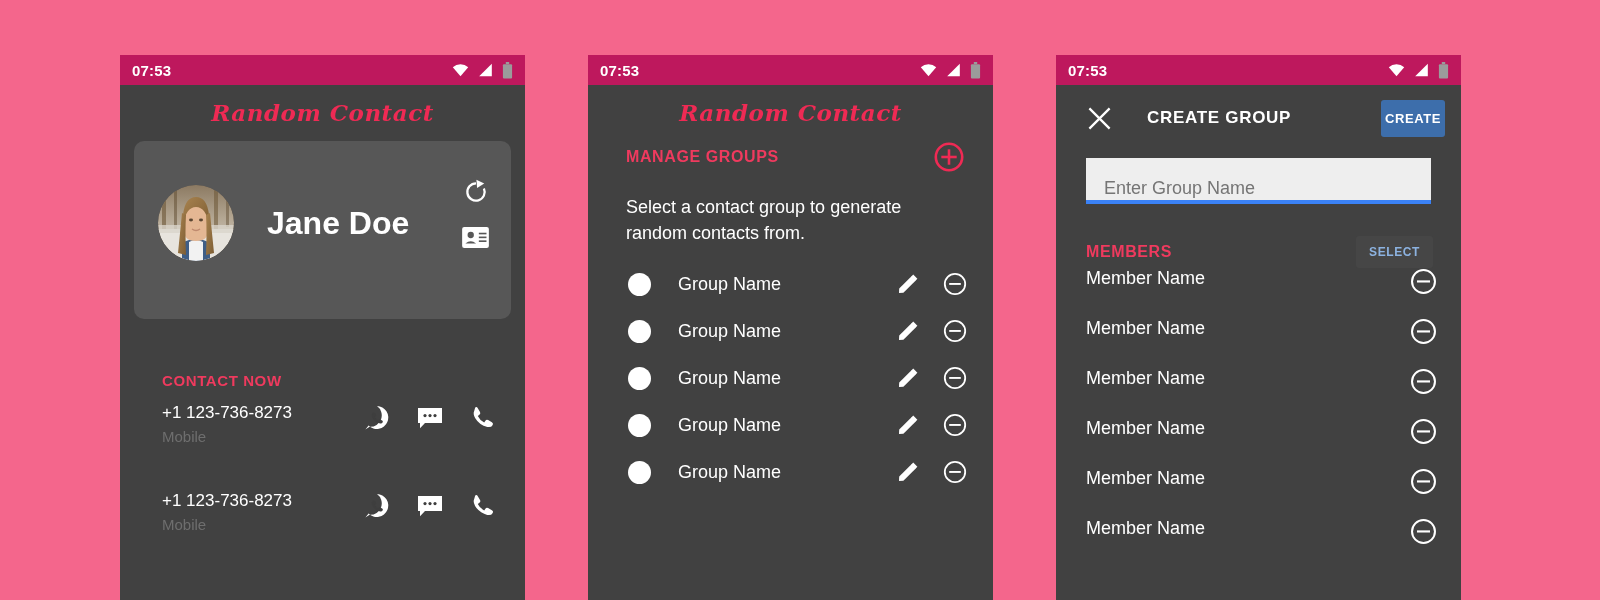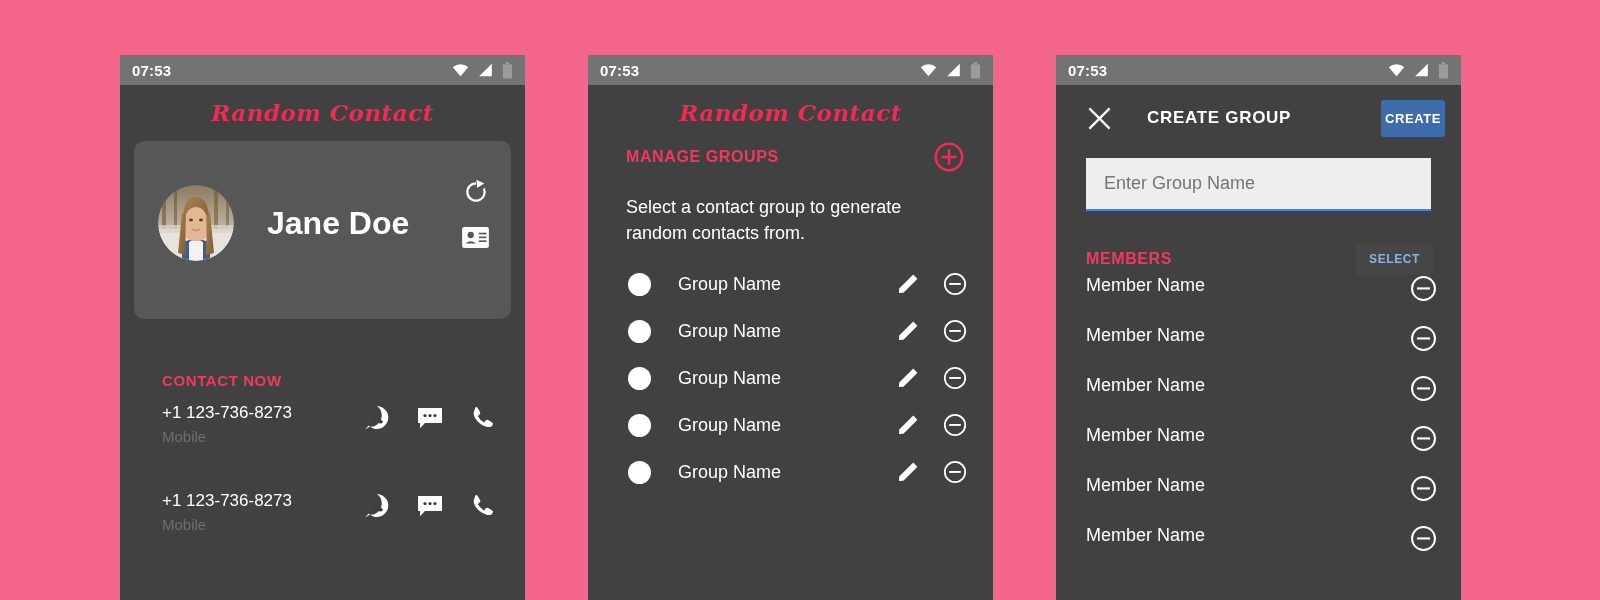--- a/index.html
+++ b/index.html
@@ -21,21 +21,21 @@
     background: #414141;
     overflow: hidden;
   }
   #phone1 { left: 120px; width: 405px; }
   #phone2 { left: 588px; width: 405px; }
   #phone3 { left: 1056px; width: 405px; }
 
   
   .statusbar {
     height: 30px;
-    background: #737373;
+    background: #be185d;
     display: flex;
     align-items: center;
     padding: 0 12px;
     box-sizing: border-box;
   }
   .status-time {
     color: #ffffff;
     font-size: 15px;
     font-weight: bold;
     letter-spacing: .2px;
@@ -210,24 +210,24 @@
     font-weight: bold;
     letter-spacing: .6px;
     padding: 11px 4px;
     border-radius: 3px;
     border: none;
     font-family: "Liberation Sans", sans-serif;
   }
   .cg-input {
     margin: 7px 30px 0 30px;
     background: #eeeeee;
-    border-bottom: 2px solid #3b82f6;
-    height: 53px;
-    display: flex;
-    align-items: center;
+    border-bottom: 4px solid #3b82f6;
+    height: 46px;
+    display: flex;
+    align-items: flex-end;
     padding: 0 16px;
     box-sizing: border-box;
   }
   .cg-input input {
     border: none;
     outline: none;
     background: transparent;
     font-size: 18px;
     color: #5a5a5a;
     width: 100%;

